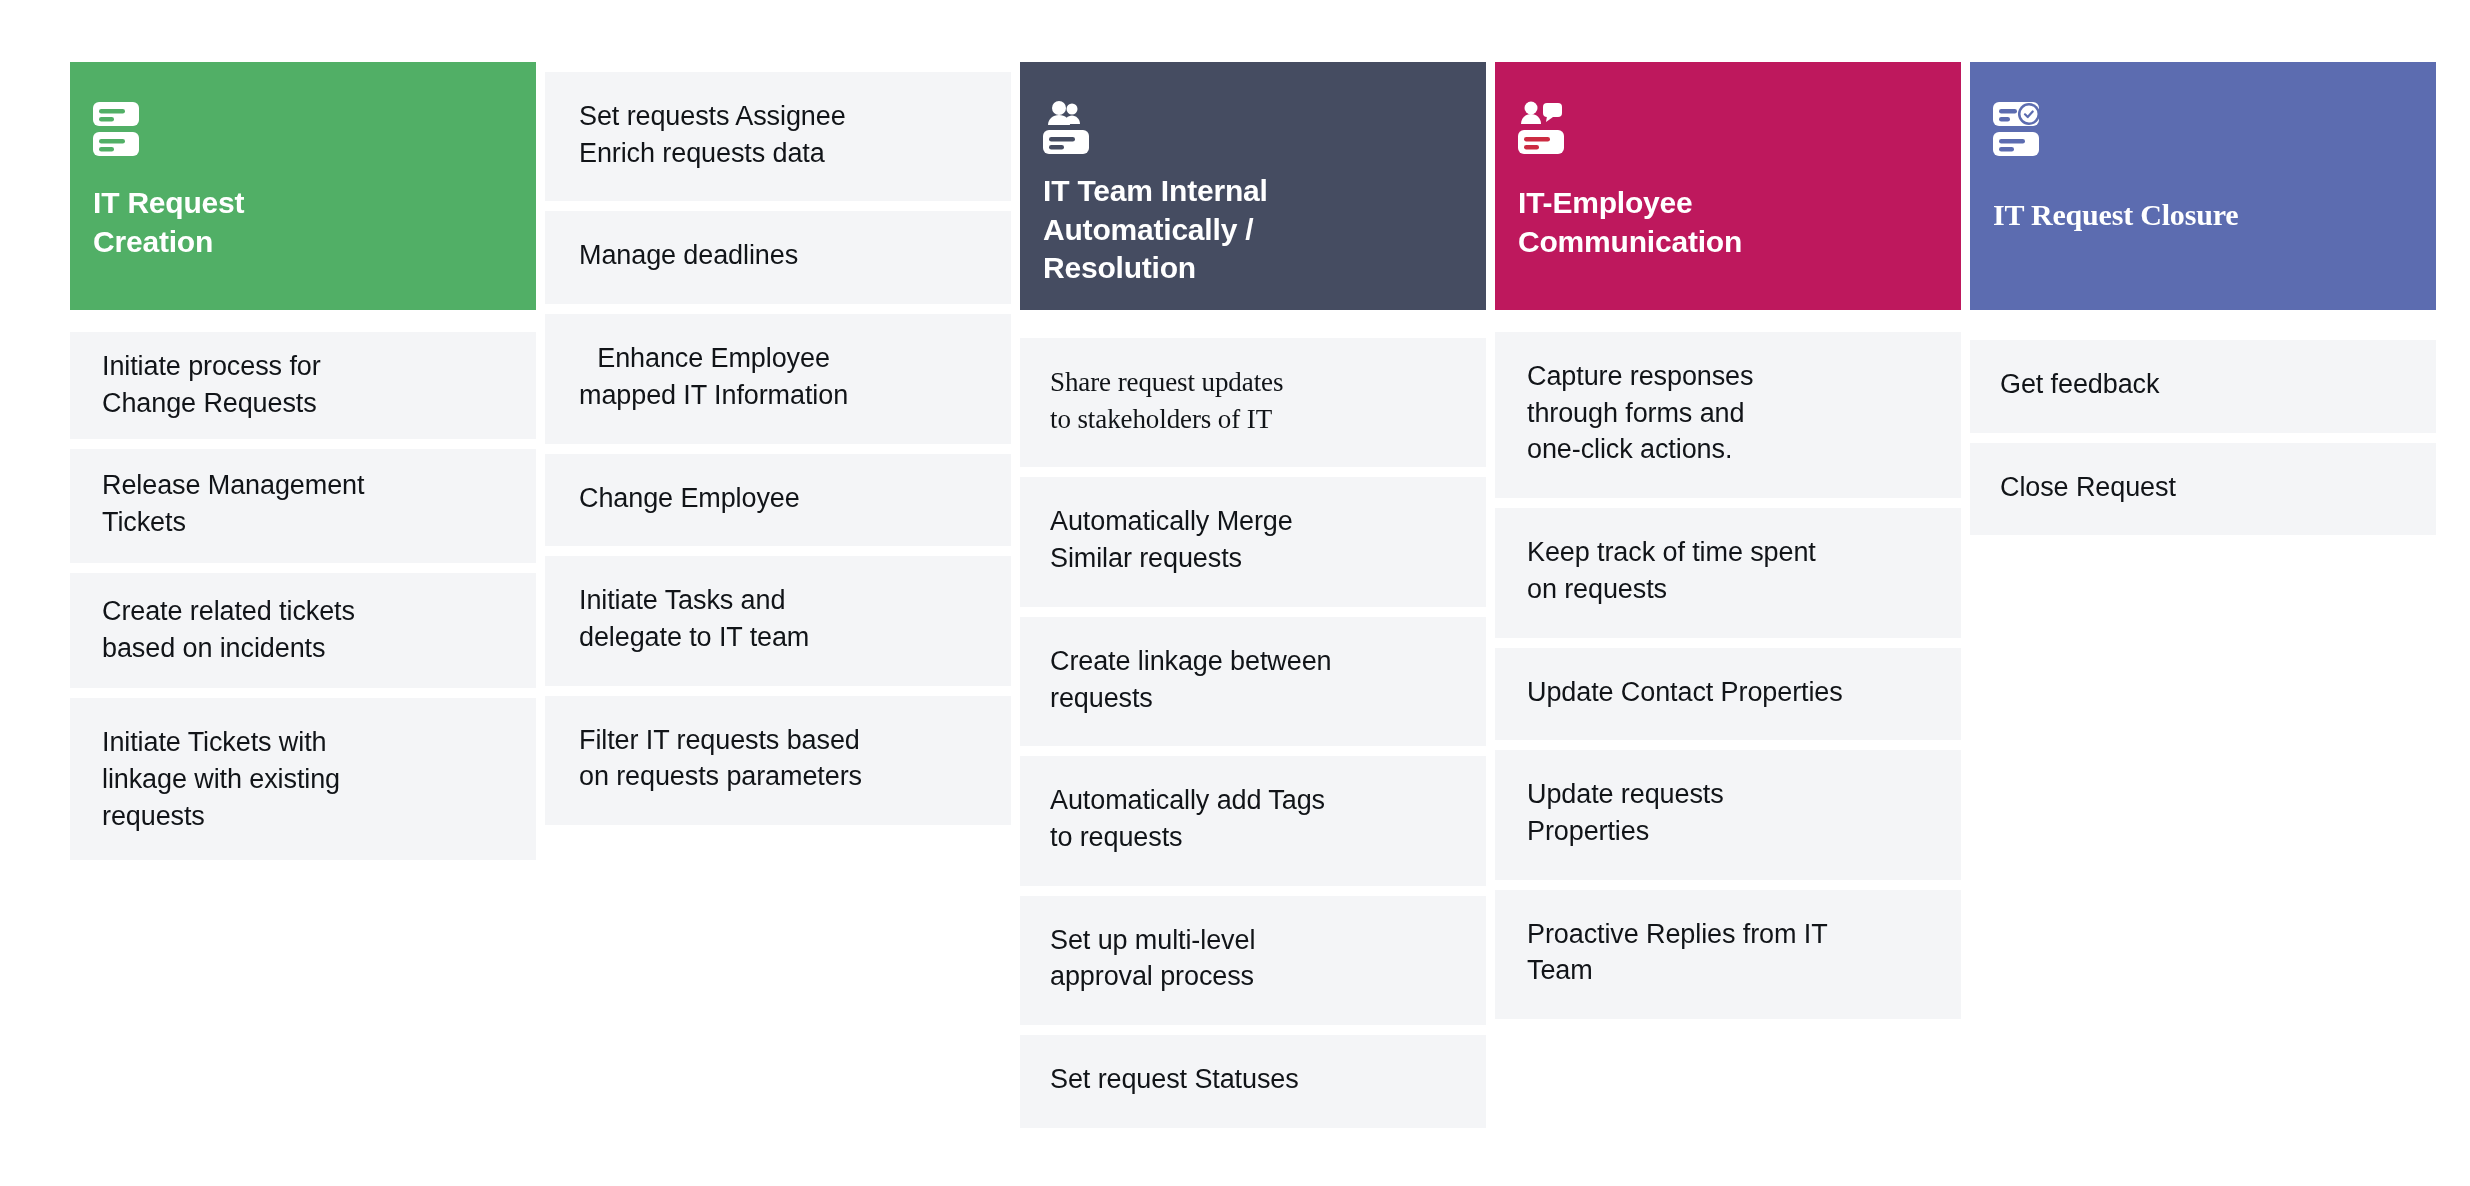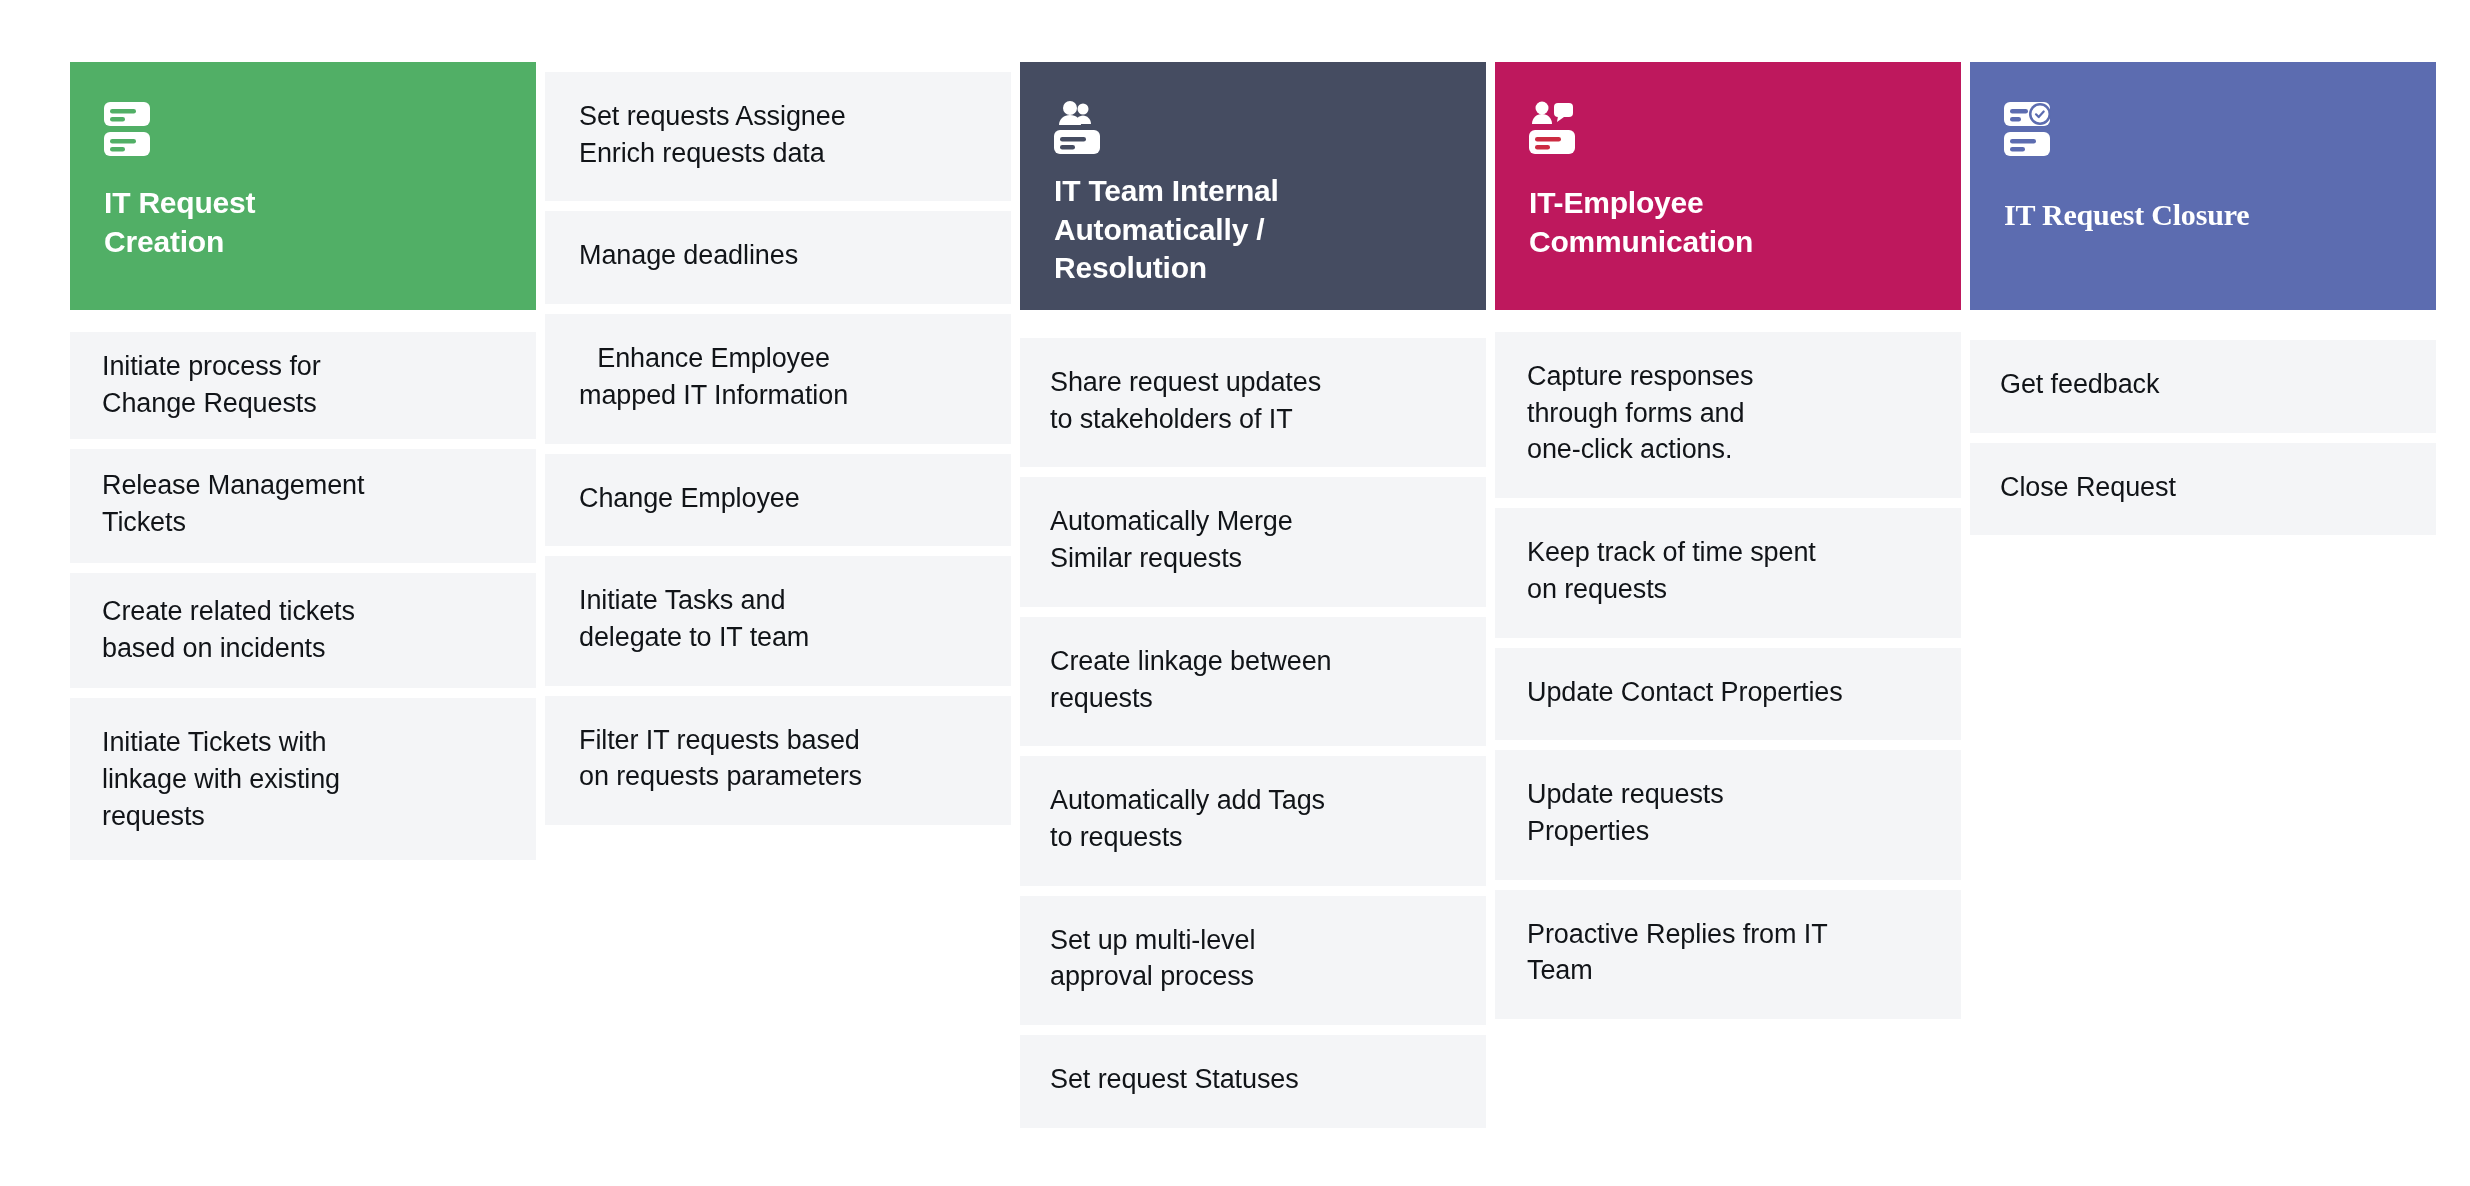--- a/index.html
+++ b/index.html
@@ -26,21 +26,21 @@
     width: 466px;
     flex: 0 0 466px;
     display: flex;
     flex-direction: column;
   }
 
   
   .stage-header {
     height: 248px;
     width: 100%;
-    padding: 38px 34px 0 34px;
+    padding: 38px 34px 0 23px;
     display: flex;
     flex-direction: column;
     justify-content: flex-start;
     color: #ffffff;
     margin-bottom: 26px;
   }
 
   .stage-header .icon-wrap {
     height: 62px;
     display: block;
@@ -97,21 +97,21 @@
 
   .col-2 .stage-item { padding-left: 34px; }
   .col-2 .stage-item:nth-child(1) { min-height: 104px; }
   .col-2 .stage-item:nth-child(2) { min-height: 78px; }
   .col-2 .stage-item:nth-child(3) { min-height: 96px; text-align: center; }
   .col-2 .stage-item:nth-child(4) { min-height: 62px; }
   .col-2 .stage-item:nth-child(5) { min-height: 96px; }
   .col-2 .stage-item:nth-child(6) { min-height: 100px; }
 
   .col-3 .stage-item { padding-left: 30px; }
-  .col-3 .stage-item:nth-child(1) { min-height: 92px; }
+  .col-3 .stage-item:nth-child(1) { min-height: 92px; font-family: Liberation Serif, serif; }
   .col-3 .stage-item:nth-child(2) { min-height: 92px; }
   .col-3 .stage-item:nth-child(3) { min-height: 92px; }
   .col-3 .stage-item:nth-child(4) { min-height: 96px; }
   .col-3 .stage-item:nth-child(5) { min-height: 84px; }
   .col-3 .stage-item:nth-child(6) { min-height: 68px; }
 
   .col-4 .stage-item { padding-left: 32px; }
   .col-4 .stage-item:nth-child(1) { min-height: 124px; }
   .col-4 .stage-item:nth-child(2) { min-height: 96px; }
   .col-4 .stage-item:nth-child(3) { min-height: 66px; }

